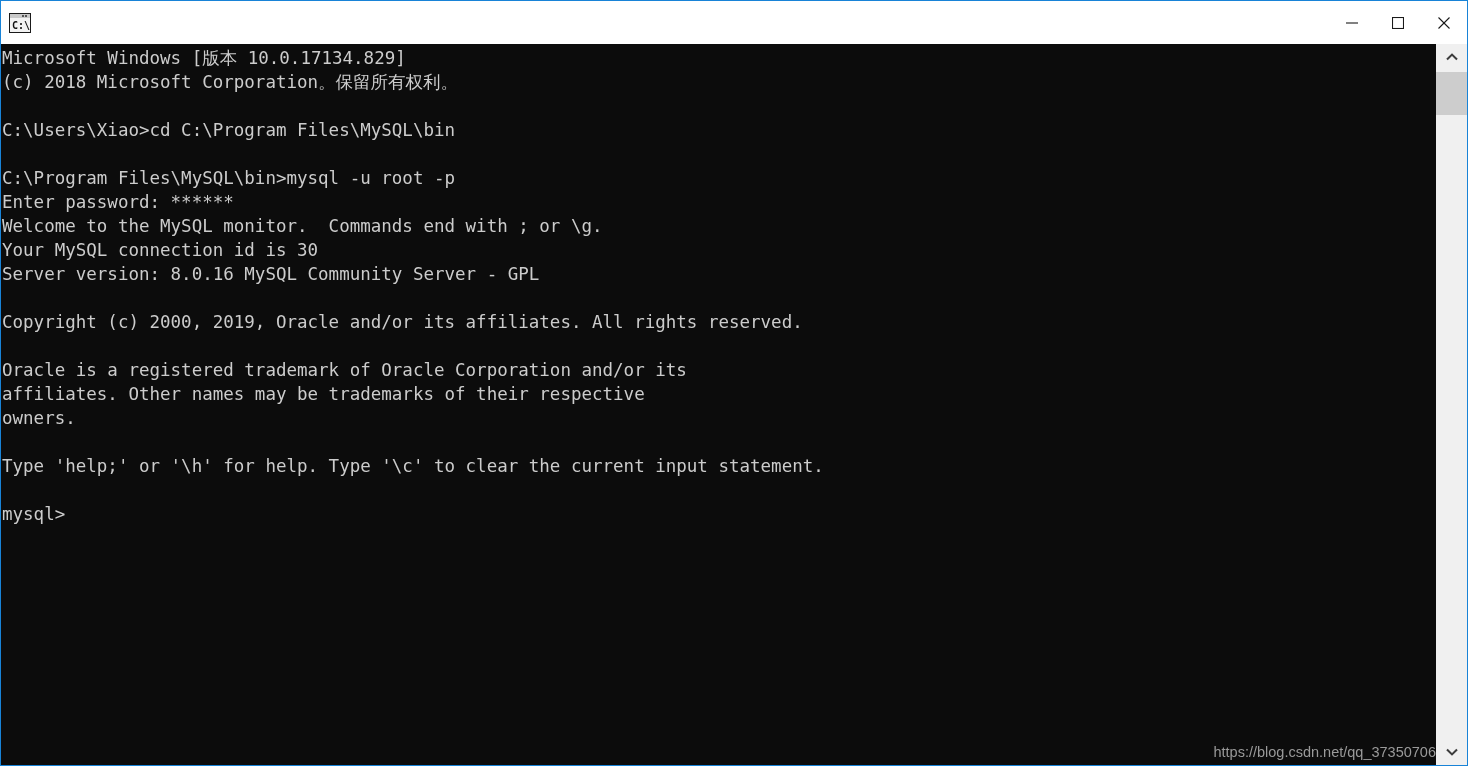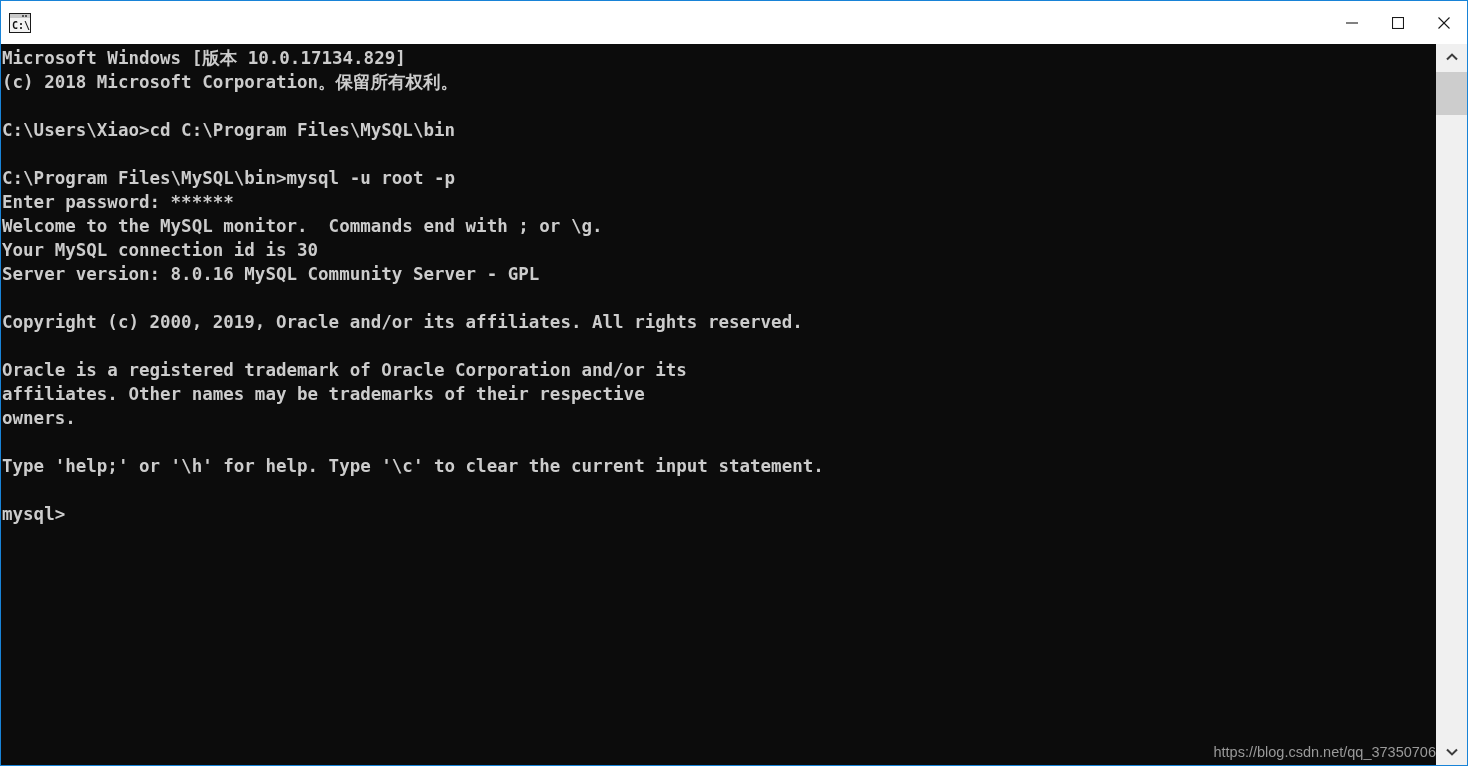--- a/index.html
+++ b/index.html
@@ -85,21 +85,20 @@
     position: absolute;
     left: 0px;
     top: 2px;
     width: 1435px;
     font-family: "DejaVu Sans Mono", "Liberation Mono", monospace;
     font-size: 17.5px;
     line-height: 24px;
     color: #cccccc;
     white-space: pre;
     letter-spacing: 0px;
-    font-weight: bold;
   }
   .console-line {
     height: 24px;
     white-space: pre;
     padding-left: 1px;
   }
 
   .watermark {
     position: absolute;
     right: 0px;

